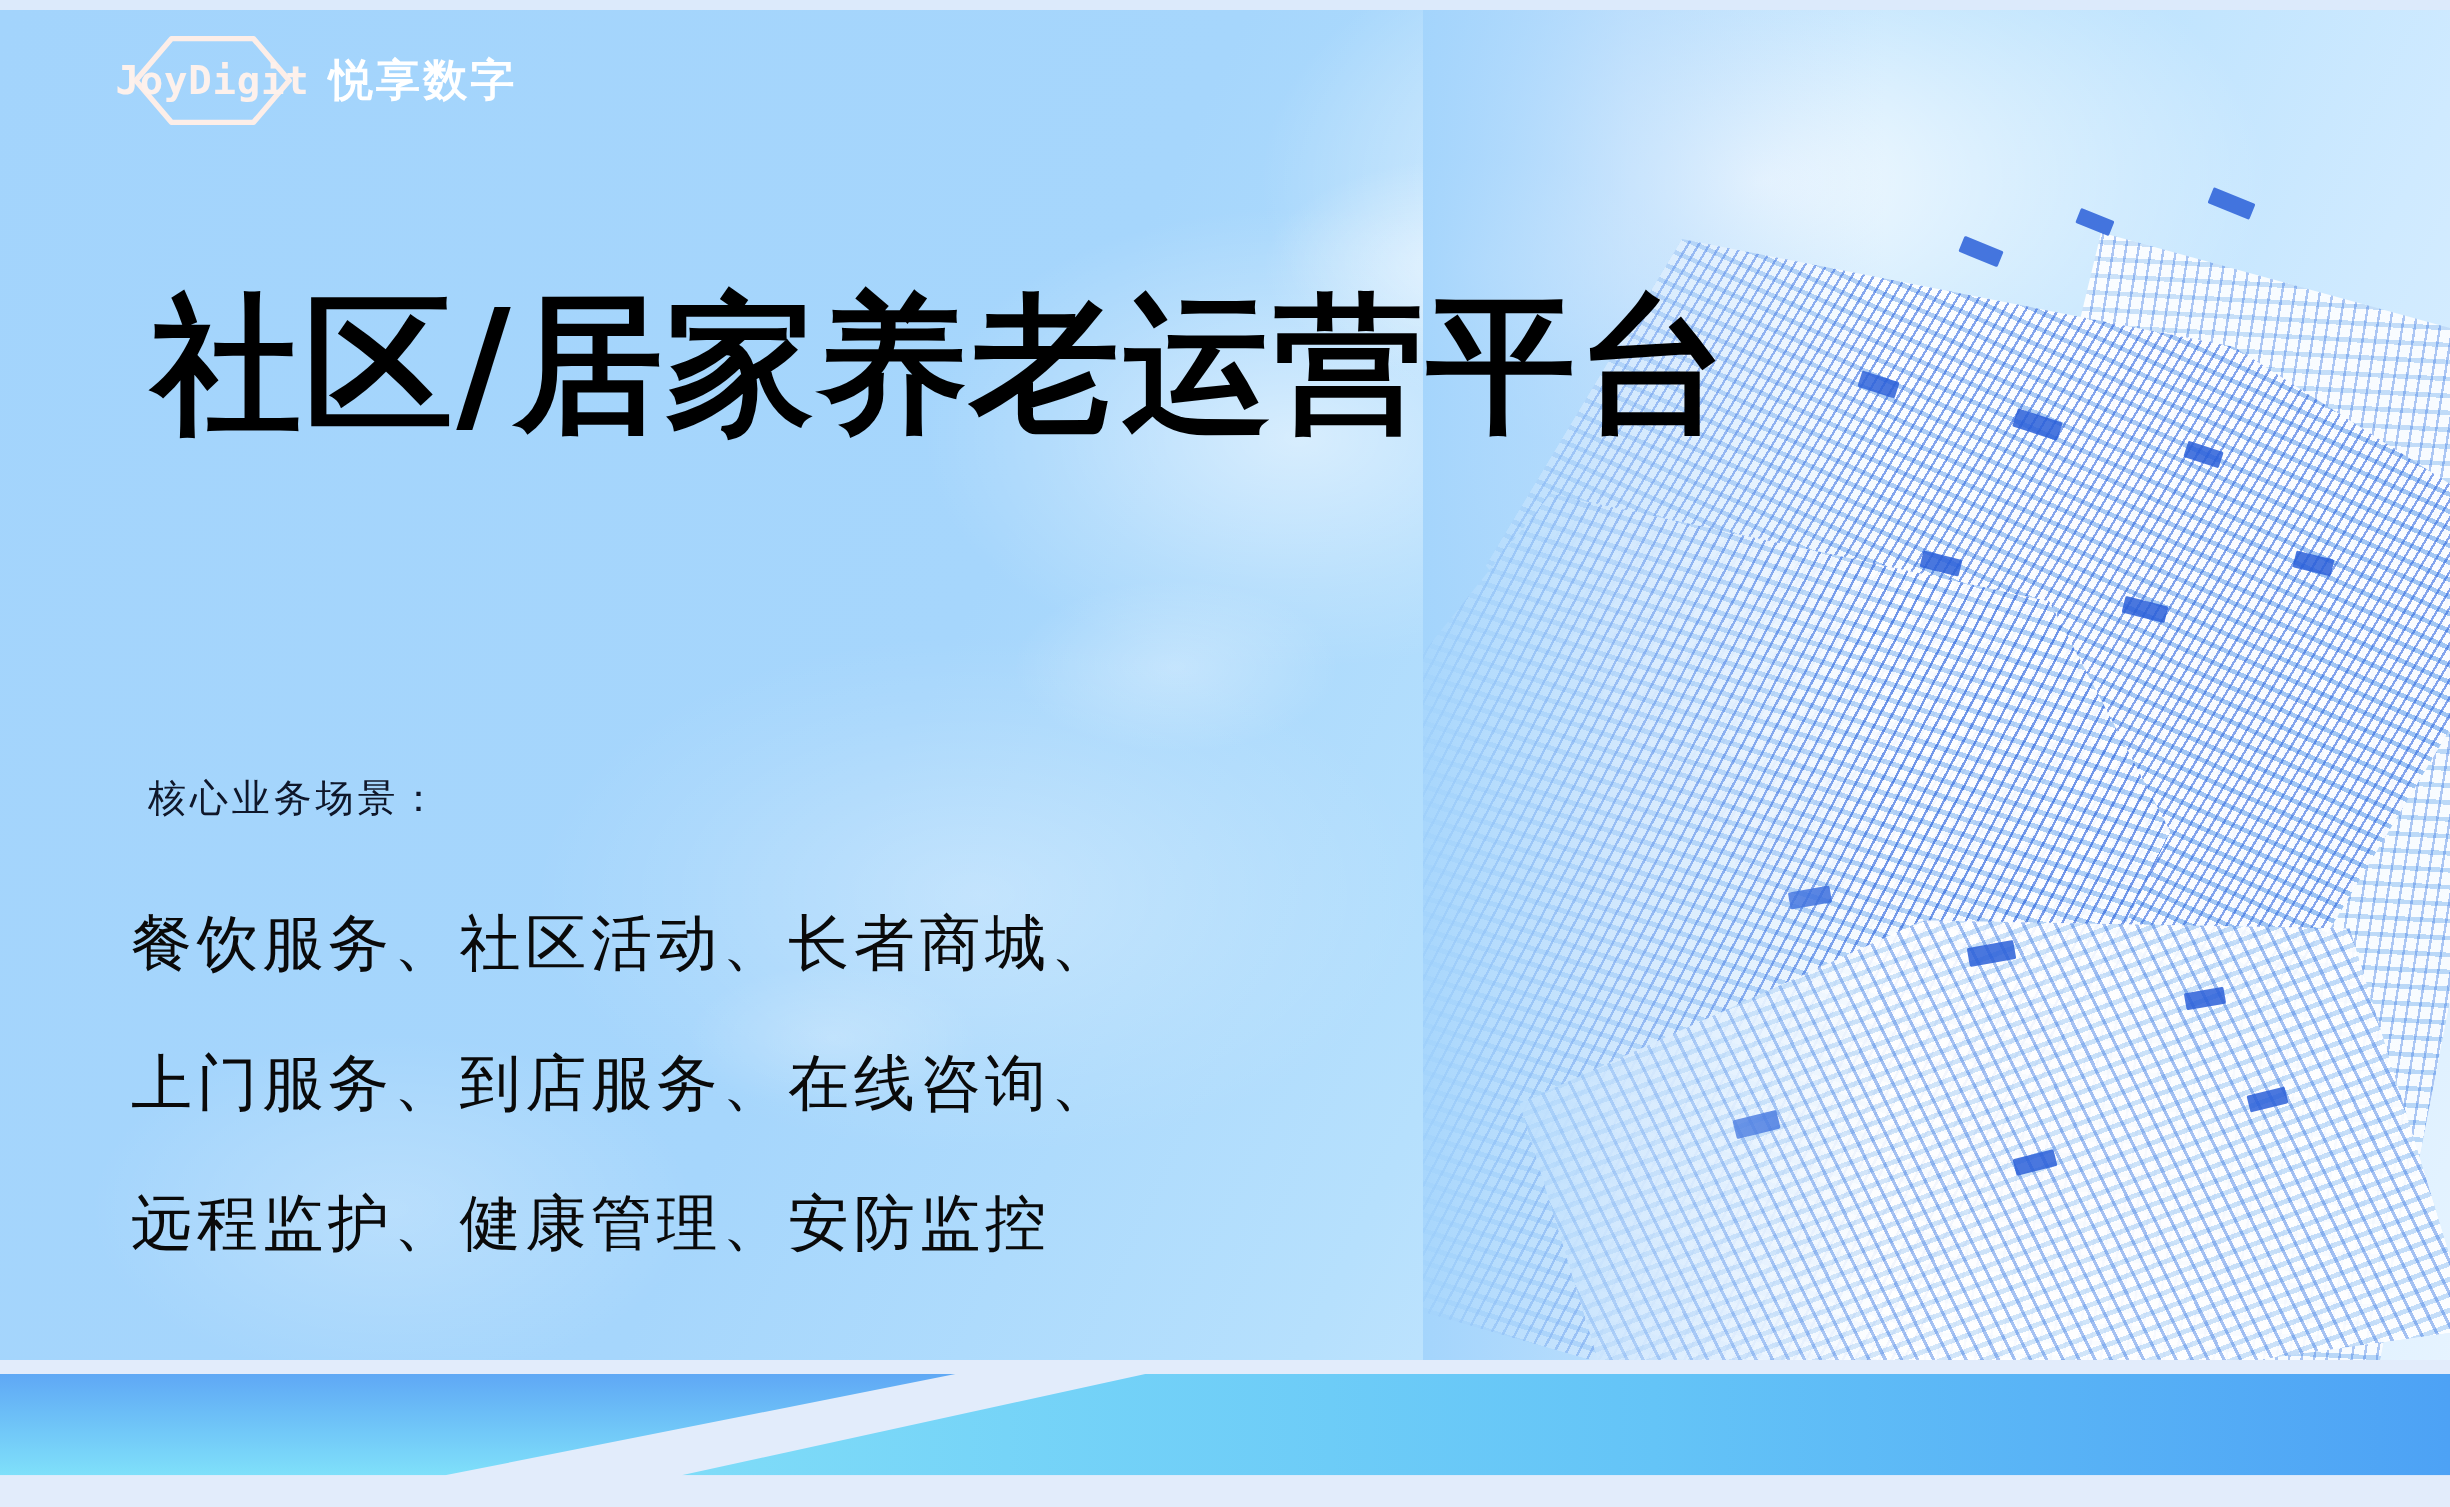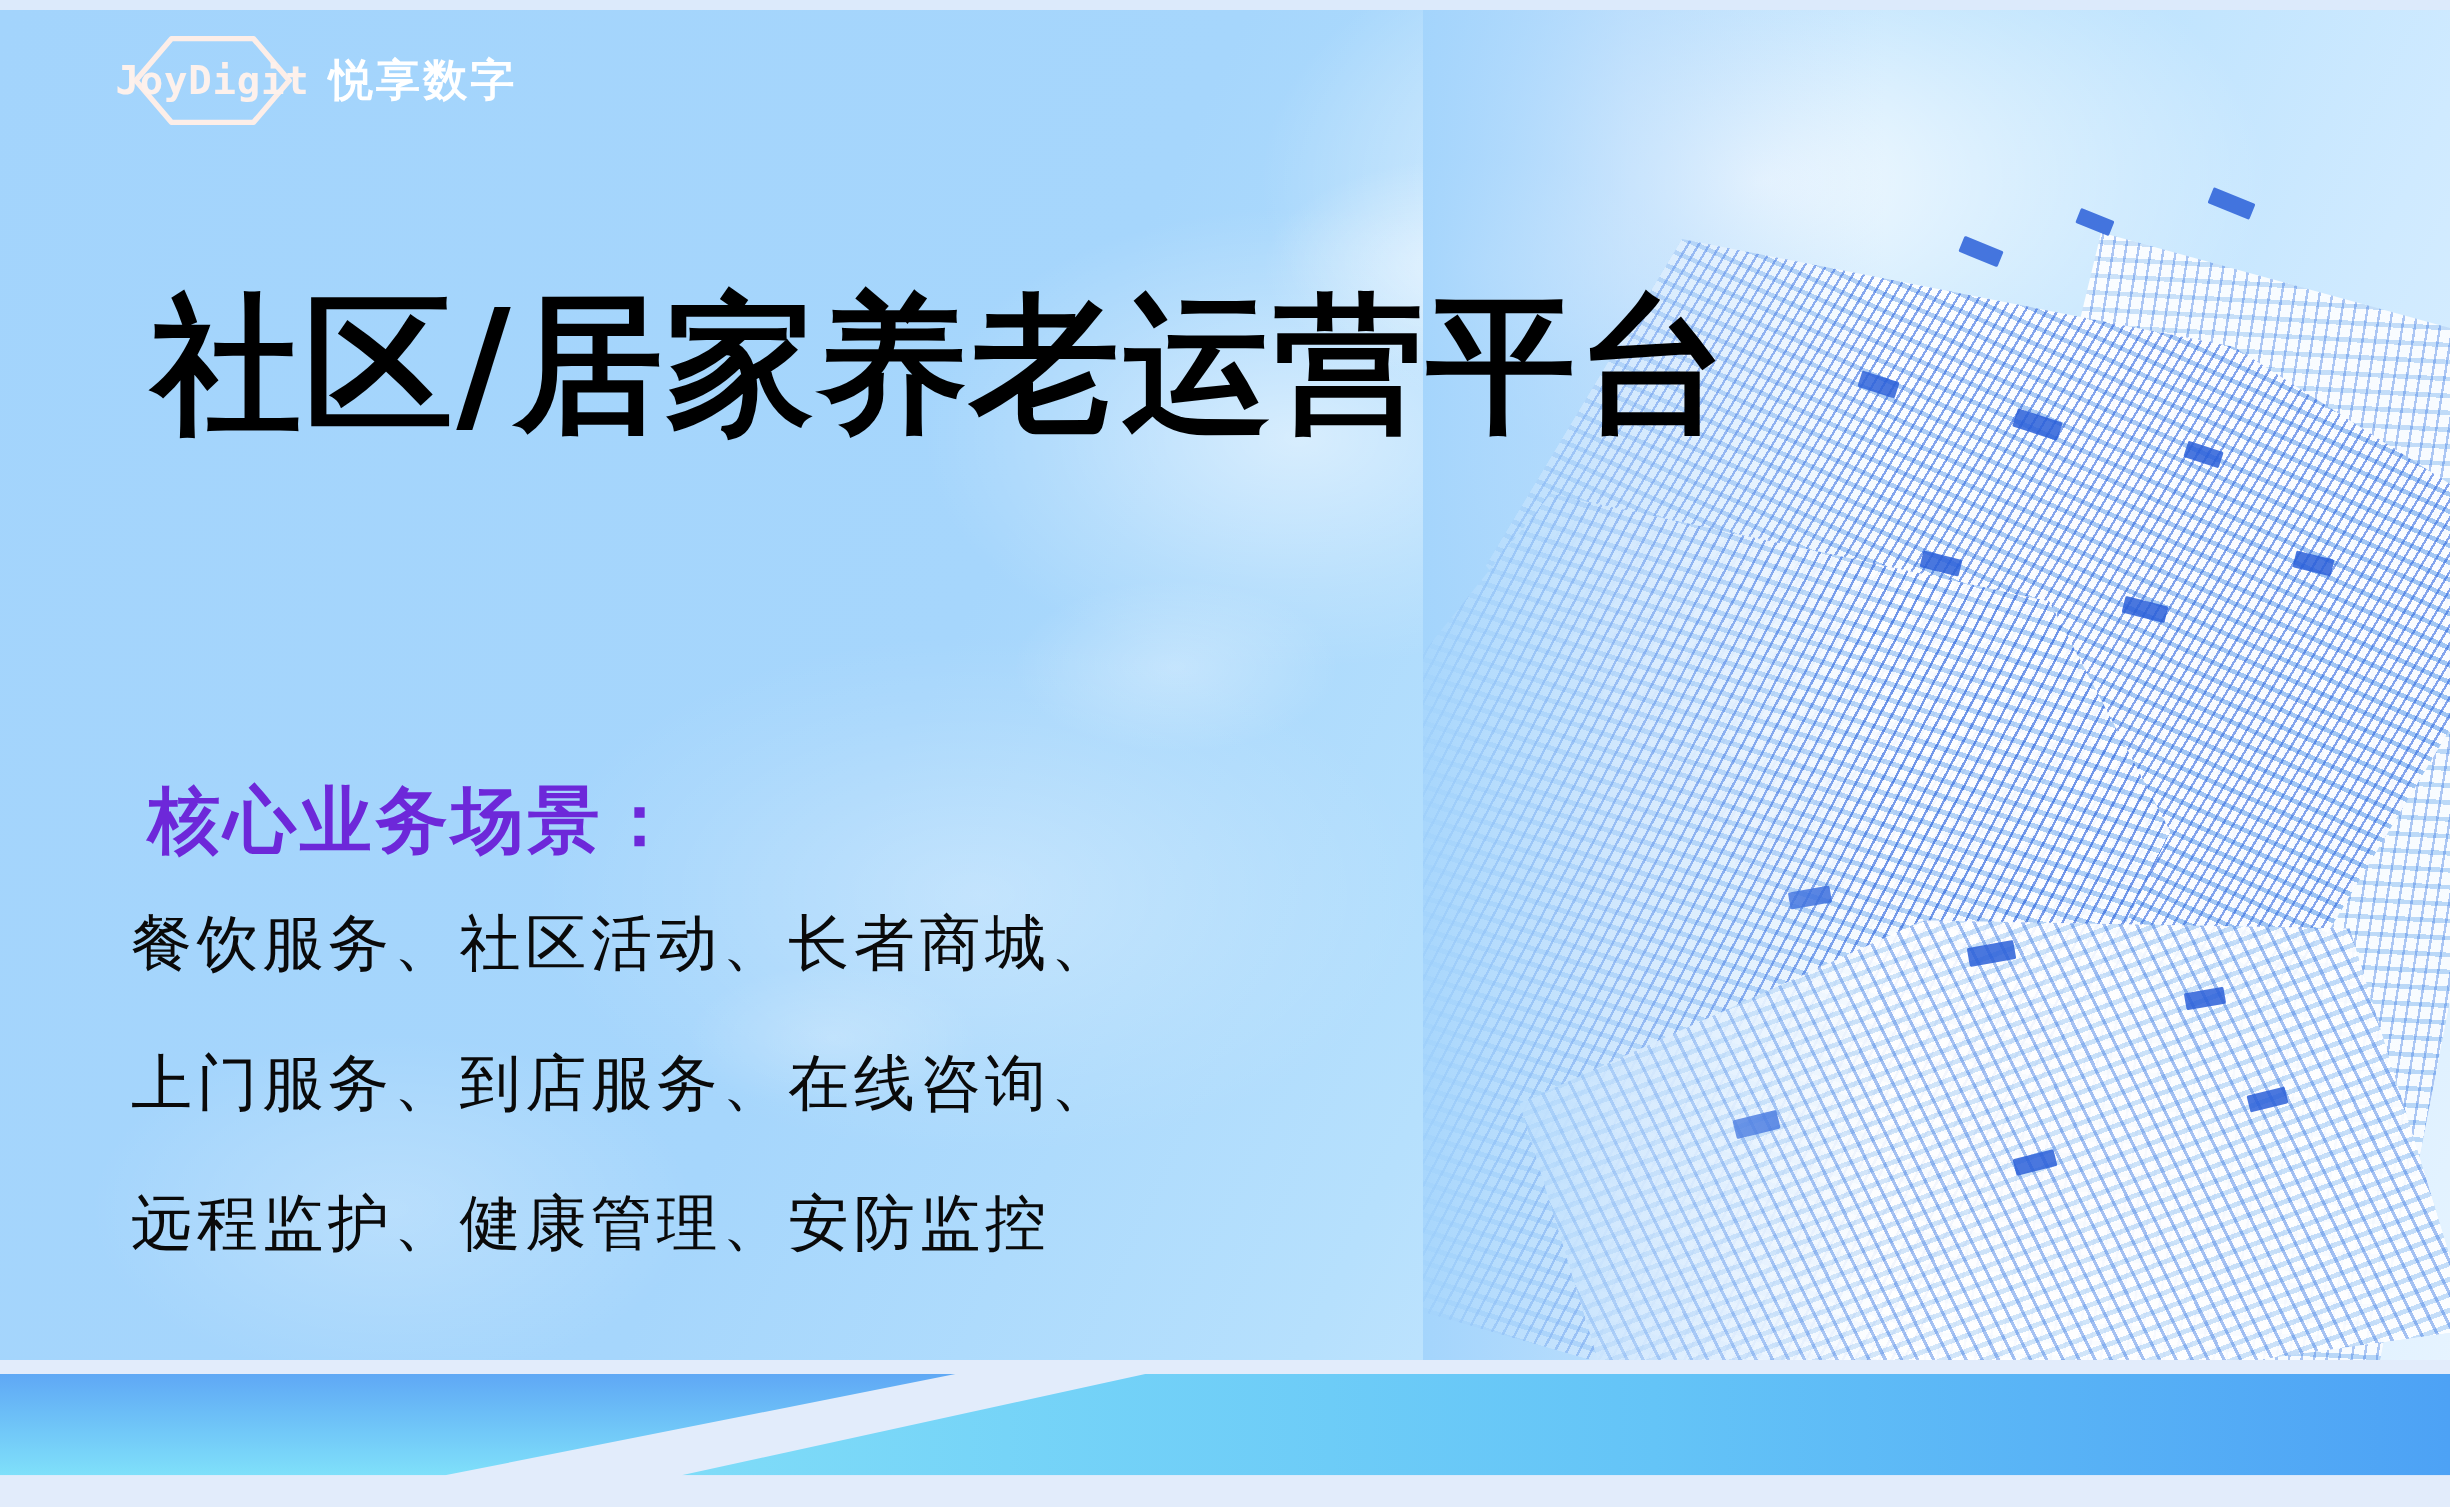--- a/index.html
+++ b/index.html
@@ -144,21 +144,21 @@
     position:absolute; left:124px; top:286px; z-index:10;
     font-size:149px; font-weight:700; color:#000000;
     letter-spacing:3.1px; line-height:1.06; white-space:nowrap;
     font-family:"DejaVu Sans","Liberation Sans",sans-serif;
     margin-left:28px;
   }
 
   
   .sect-head {
     position:absolute; left:148px; top:773px; z-index:10;
-    font-size:72px; font-weight:700; color:#6d28d9; letter-spacing:3.9px;
+    font-size:38px; font-weight:400; color:#0f172a; letter-spacing:3.9px;
     font-family:"DejaVu Sans","Liberation Sans",sans-serif;
   }
 
   
   .body-lines { position:absolute; left:131px; top:912px; z-index:10; }
   .body-line {
     font-size:61px; font-weight:400; color:#0a0a0a;
     letter-spacing:4.7px; line-height:1; margin-bottom:79px;
     white-space:nowrap;
     font-family:"DejaVu Sans","Liberation Sans",sans-serif;

